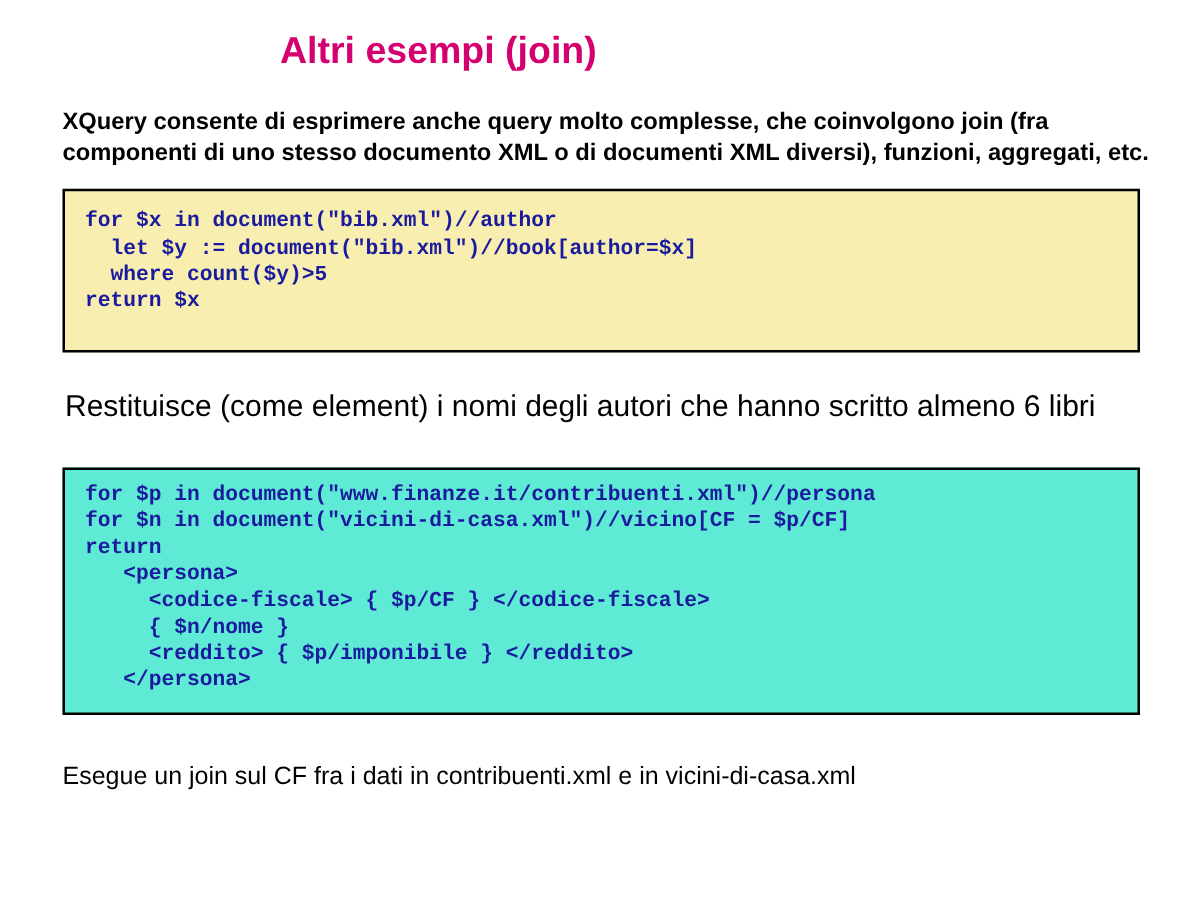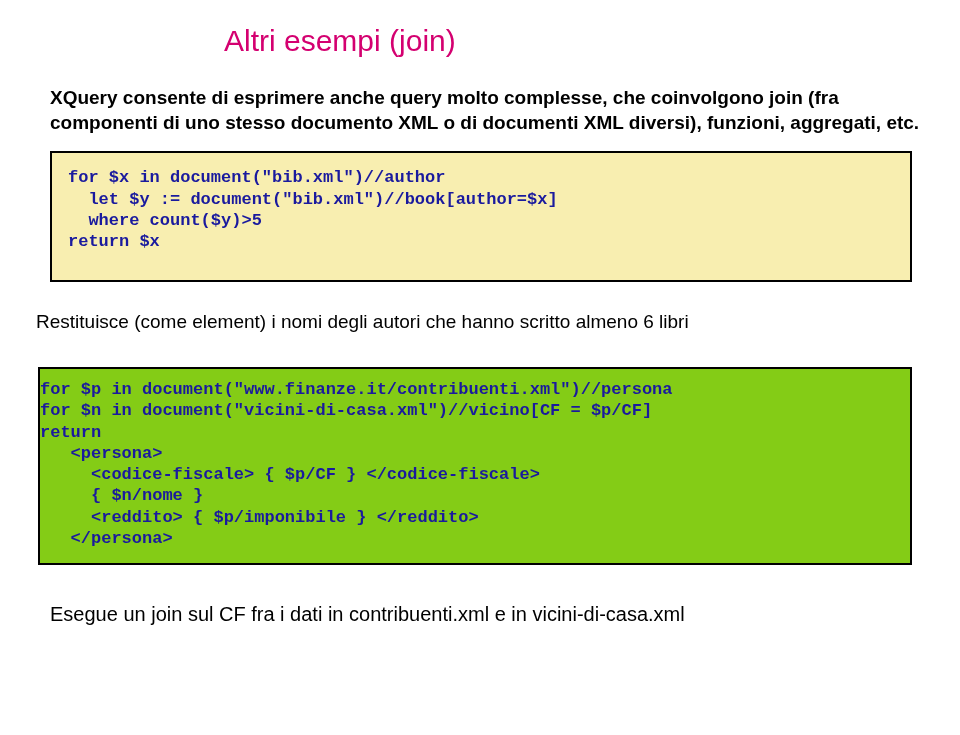--- a/index.html
+++ b/index.html
@@ -8,21 +8,21 @@
     height: 735px;
     background: #ffffff;
     font-family: Arial, Helvetica, sans-serif;
     color: #000000;
     position: relative;
     padding: 18px 24px;
   }
   .title {
     color: #d40070;
     font-size: 30px;
-    font-weight: normal;
+    font-weight: bold;
     margin-top: 6px;
     margin-left: 200px;
     margin-bottom: 28px;
   }
   .intro {
     font-size: 19px;
     line-height: 1.3;
     margin-left: 26px;
     margin-bottom: 16px;
     font-weight: bold;
@@ -35,30 +35,30 @@
     margin-right: 24px;
     font-family: "Courier New", monospace;
     font-size: 17px;
     color: #1a1a9e;
     font-weight: bold;
     line-height: 1.25;
     white-space: pre;
     margin-bottom: 28px;
   }
   .mid-text {
-    font-size: 19px;
+    font-size: 24px;
     line-height: 1.3;
-    margin-left: 12px;
+    margin-left: 28px;
     margin-bottom: 32px;
   }
   .code-box2 {
     border: 2px solid #000000;
-    background: #84cc16;
-    padding: 10px 16px 14px 0;
-    margin-left: 14px;
+    background: #5eead4;
+    padding: 10px 16px 14px 16px;
+    margin-left: 26px;
     margin-right: 24px;
     font-family: "Courier New", monospace;
     font-size: 17px;
     color: #1a1a9e;
     font-weight: bold;
     line-height: 1.25;
     white-space: pre;
     margin-bottom: 36px;
   }
   .outro {

